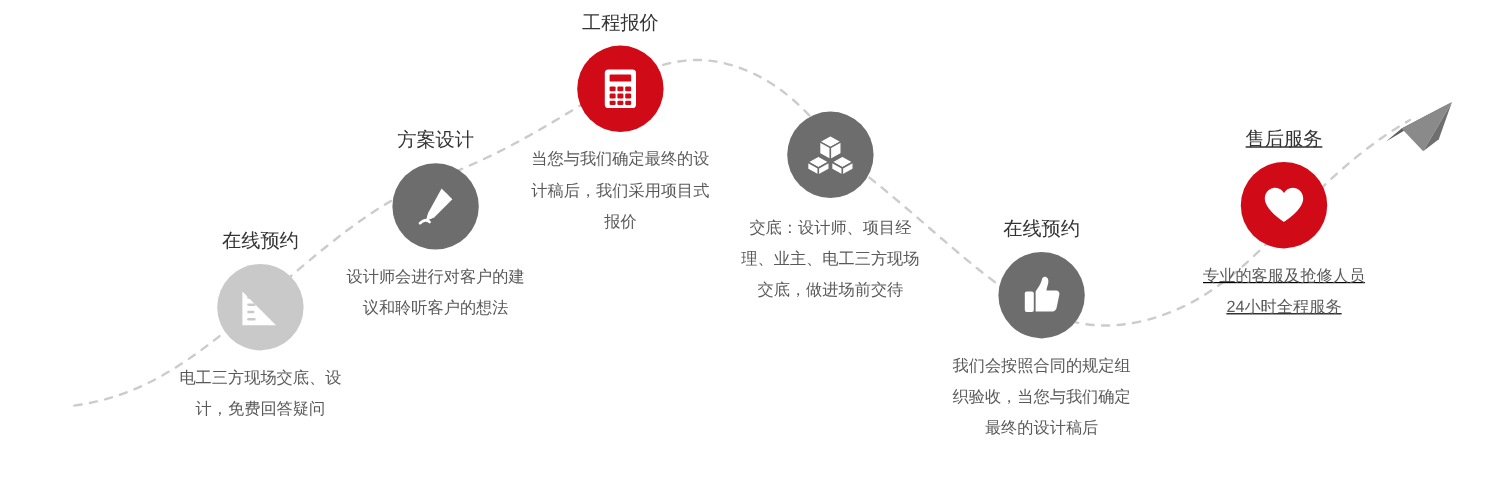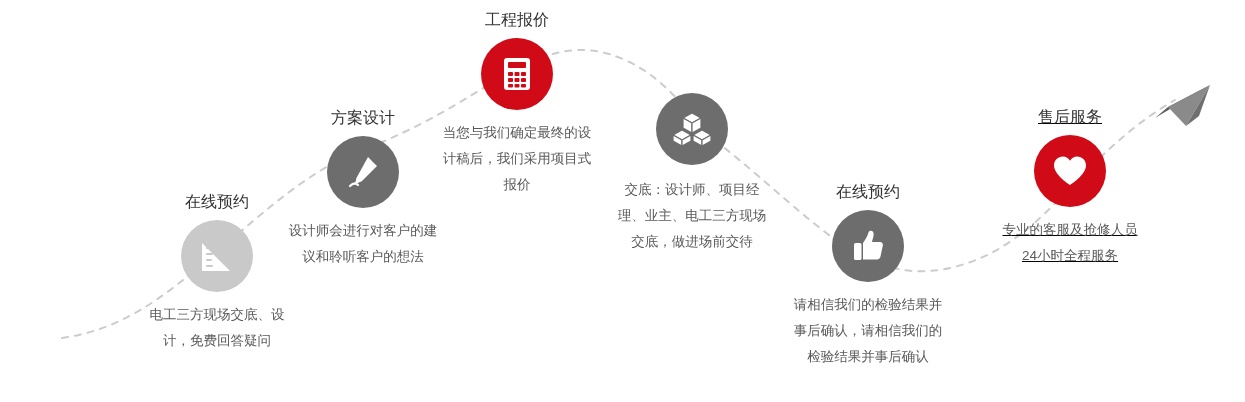--- a/index.html
+++ b/index.html
@@ -159,21 +159,21 @@
   </div>
 
   <div class="step" style="left:784px; top:182px; width:168px;">
     <div class="step-title">在线预约</div>
     <div class="step-icon icon-gray">
       <svg class="glyph" width="38" height="38" viewBox="0 0 38 38" xmlns="http://www.w3.org/2000/svg">
         <path d="M14 16 C16 13 18 10 19 7 C19.5 4 21 3 23 4 C25 5 25 8 24 11 C23.6 12.4 23.2 13.6 23 15 L31 15 C33 15 34.2 16.6 33.8 18.4 L31.6 29 C31.2 31 30 32.5 28 32.5 L14 32.5 Z" fill="#ffffff"></path>
         <rect x="5" y="16" width="7.5" height="17" rx="1.6" fill="#ffffff"></rect>
       </svg>
     </div>
-    <div class="step-desc">请相信我们的检验结果并事后确认，请相信我们的检验结果并事后确认</div>
+    <div class="step-desc">我们会按照合同的规定组织验收，当您与我们确定最终的设计稿后</div>
   </div>
 
   <div class="step" style="left:990px; top:107px; width:160px;text-decoration:underline;">
     <div class="step-title">售后服务</div>
     <div class="step-icon icon-red">
       <svg class="glyph" width="40" height="40" viewBox="0 0 40 40" xmlns="http://www.w3.org/2000/svg">
         <path d="M20 34 C20 34 4 24 4 14.5 C4 9.2 8.2 5.5 12.8 5.5 C16 5.5 18.6 7.4 20 9.8 C21.4 7.4 24 5.5 27.2 5.5 C31.8 5.5 36 9.2 36 14.5 C36 24 20 34 20 34 Z" fill="#ffffff"></path>
       </svg>
     </div>
     <div class="step-desc">专业的客服及抢修人员24小时全程服务</div>

